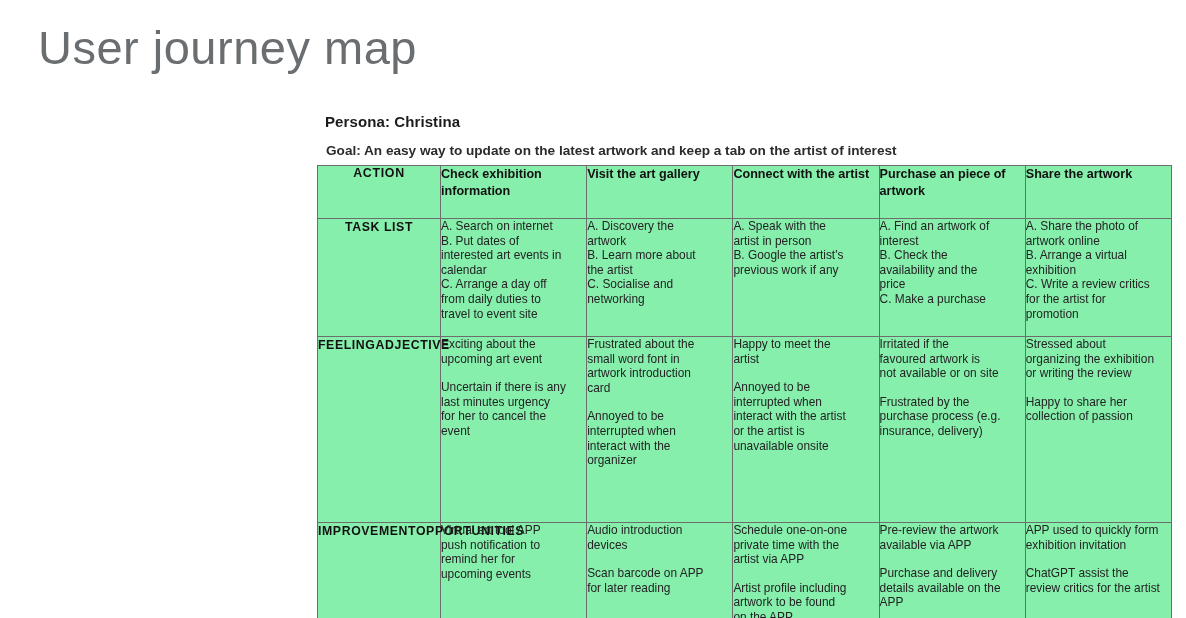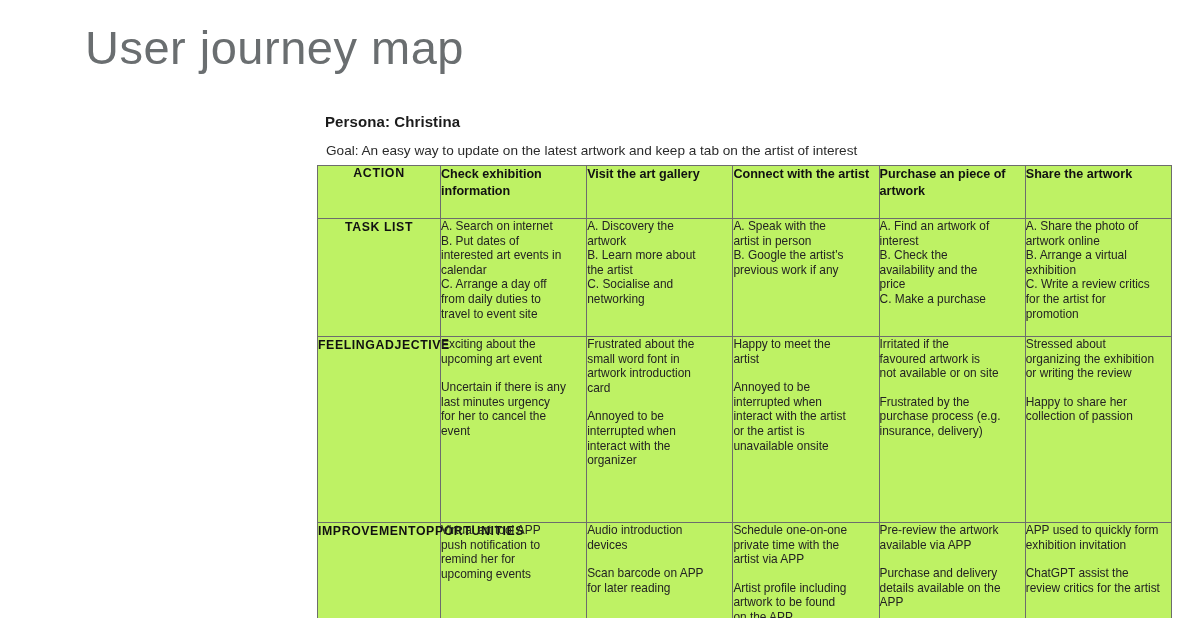--- a/index.html
+++ b/index.html
@@ -21,21 +21,20 @@
   #page-title {
     position: absolute;
     left: 38px;
     top: 21px;
     font-size: 47px;
     font-weight: 400;
     color: #6a6e70;
     letter-spacing: 0.5px;
     line-height: 1.15;
     white-space: nowrap;
-    margin-left: 47px;
   }
   #intro-paragraph {
     position: absolute;
     left: 22px;
     top: 133px;
     width: 282px;
     font-size: 24px;
     font-weight: 400;
     color: #75797b;
     line-height: 44.5px;
@@ -50,40 +49,40 @@
     font-weight: bold;
     color: #1b1b1b;
     letter-spacing: 0.1px;
     white-space: nowrap;
   }
   #persona-goal {
     position: absolute;
     left: 326px;
     top: 143px;
     font-size: 13.6px;
-    font-weight: 400;
+    font-weight: 700;
     color: #2b2b2b;
     white-space: nowrap;
     text-align: center;
   }
 
   
   #journey-table {
     position: absolute;
     left: 317px;
     top: 165px;
     width: 854px;
     height: 438px;
     border-collapse: collapse;
     table-layout: fixed;
   }
   #journey-table td {
     border: 1.6px solid #6d6d6d;
     vertical-align: top;
-    background: #bef264;
+    background: #86efac;
     padding: 0;
     margin-left: 16px;
   }
   col.c-action { width: 123px; }
   col.c-stage  { width: 146.2px; }
 
   
   tr.header-row td { height: 53px; vertical-align: middle; }
   td.action-head {
     background: #f3f3f3;

